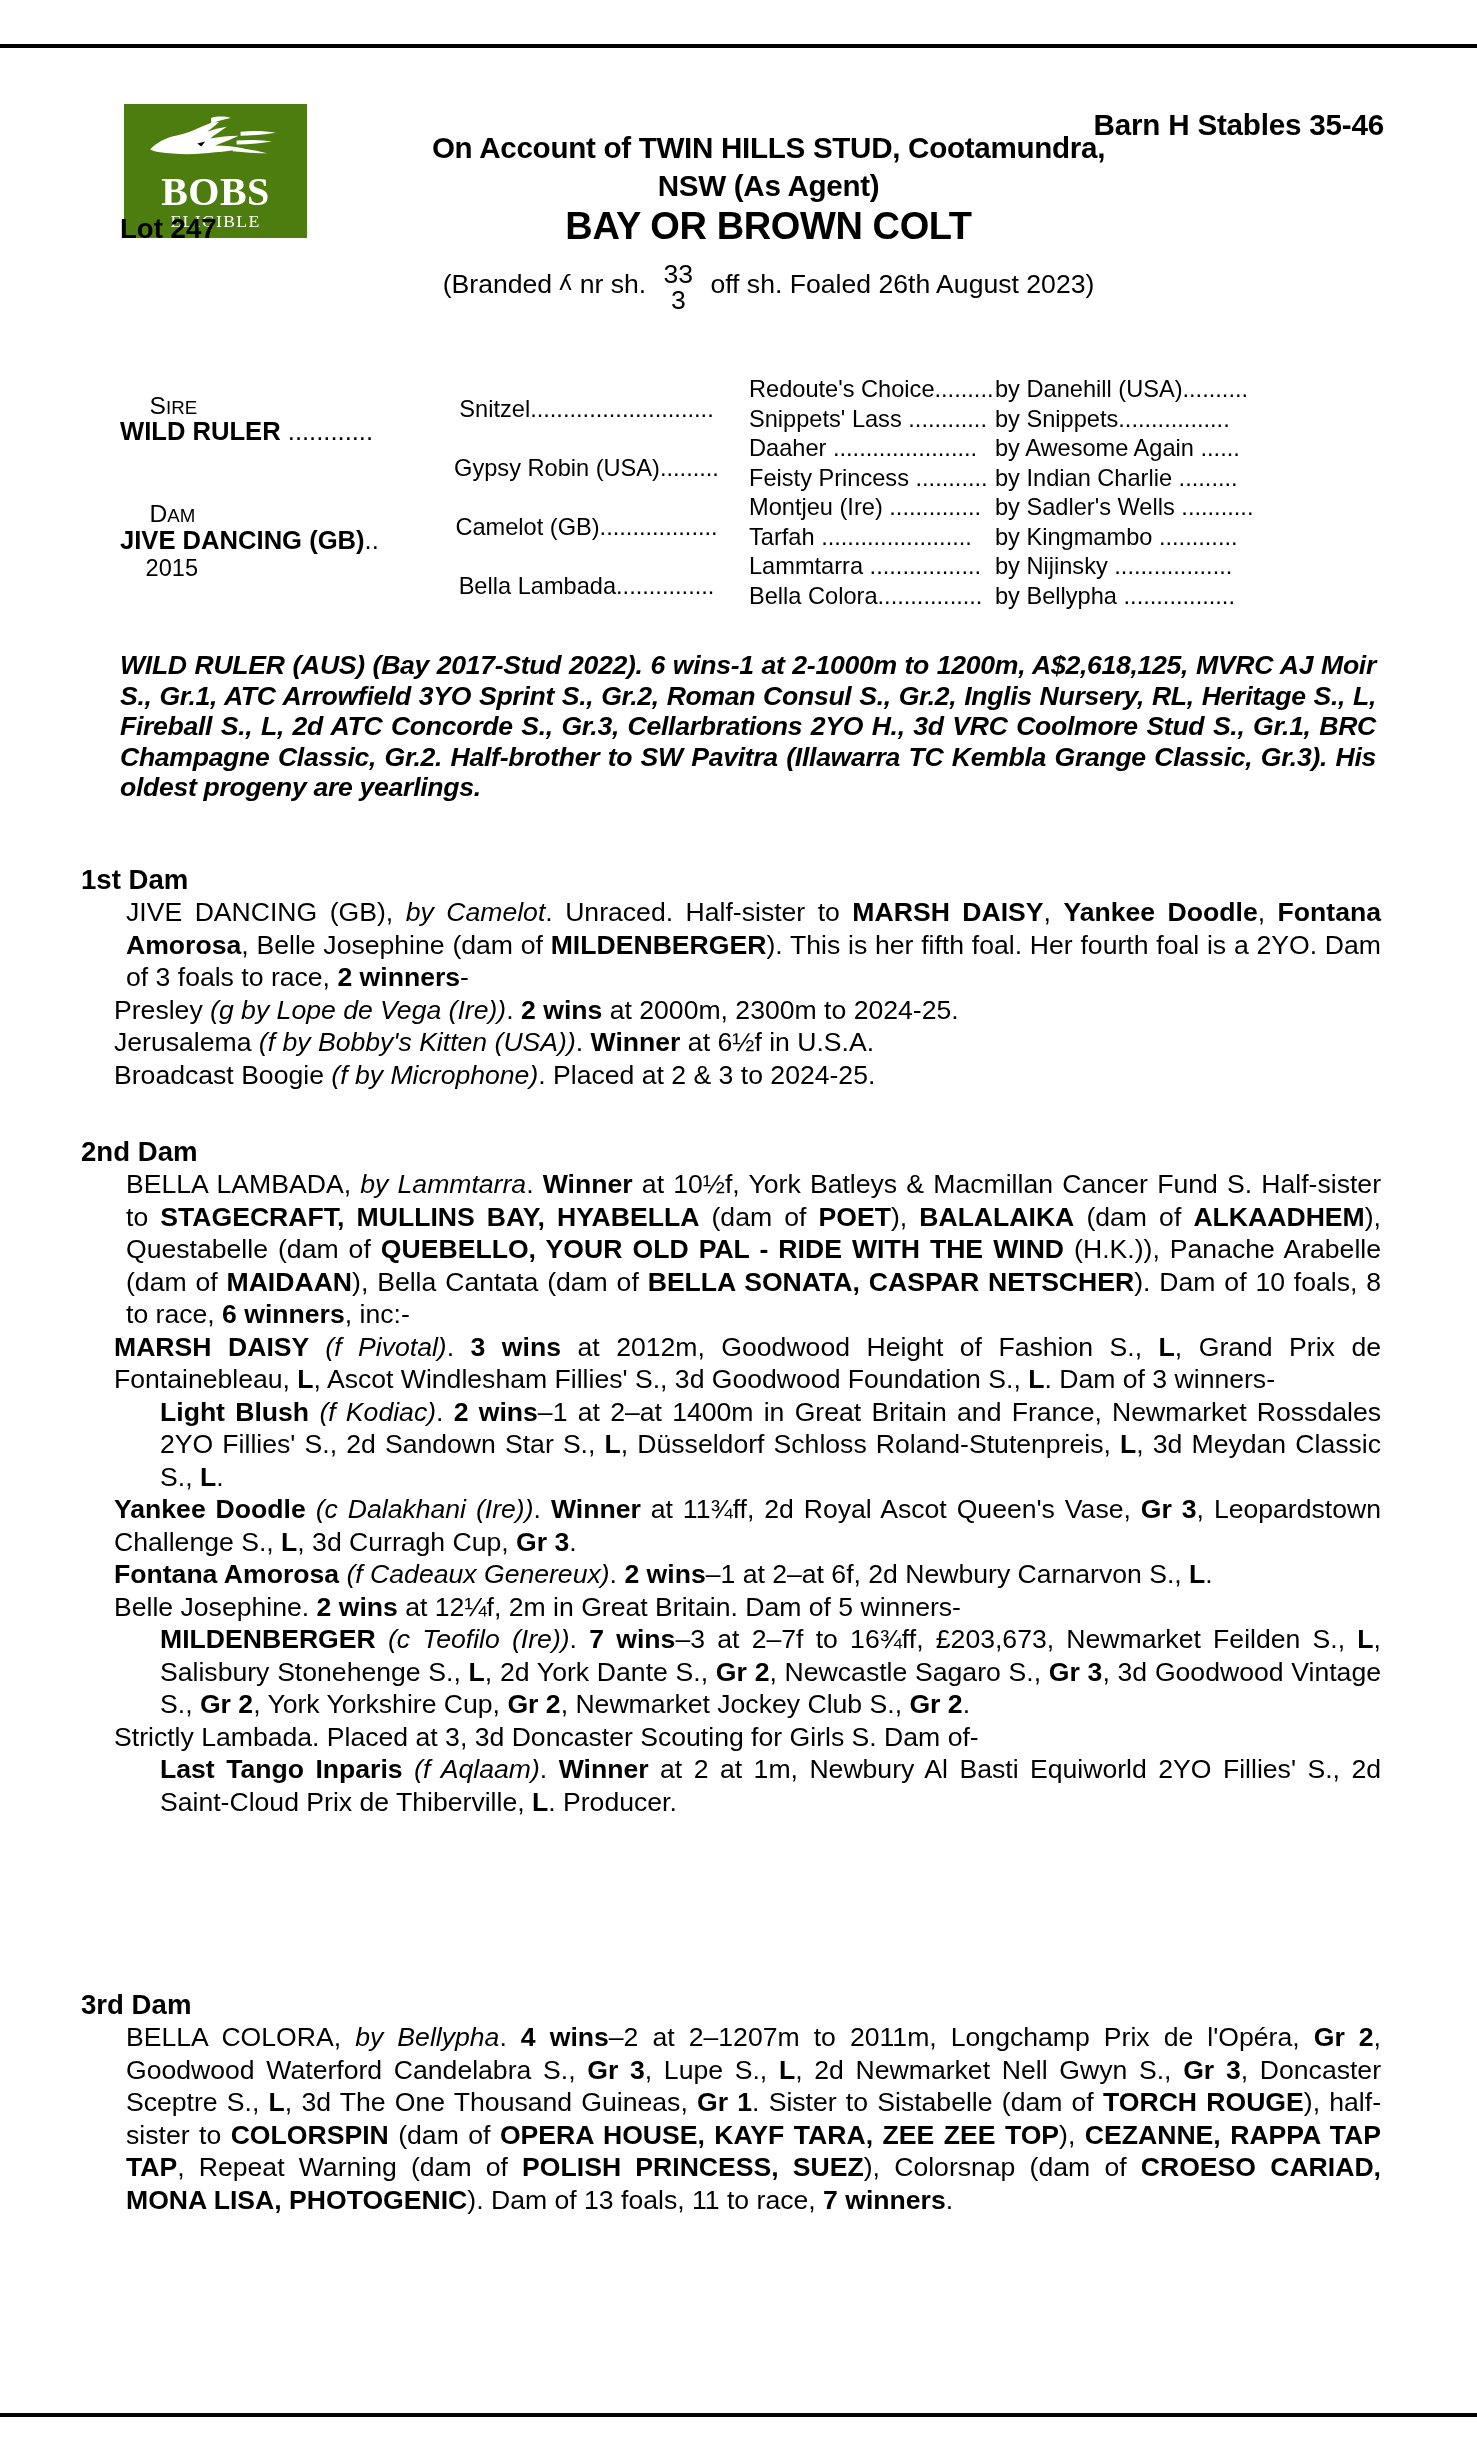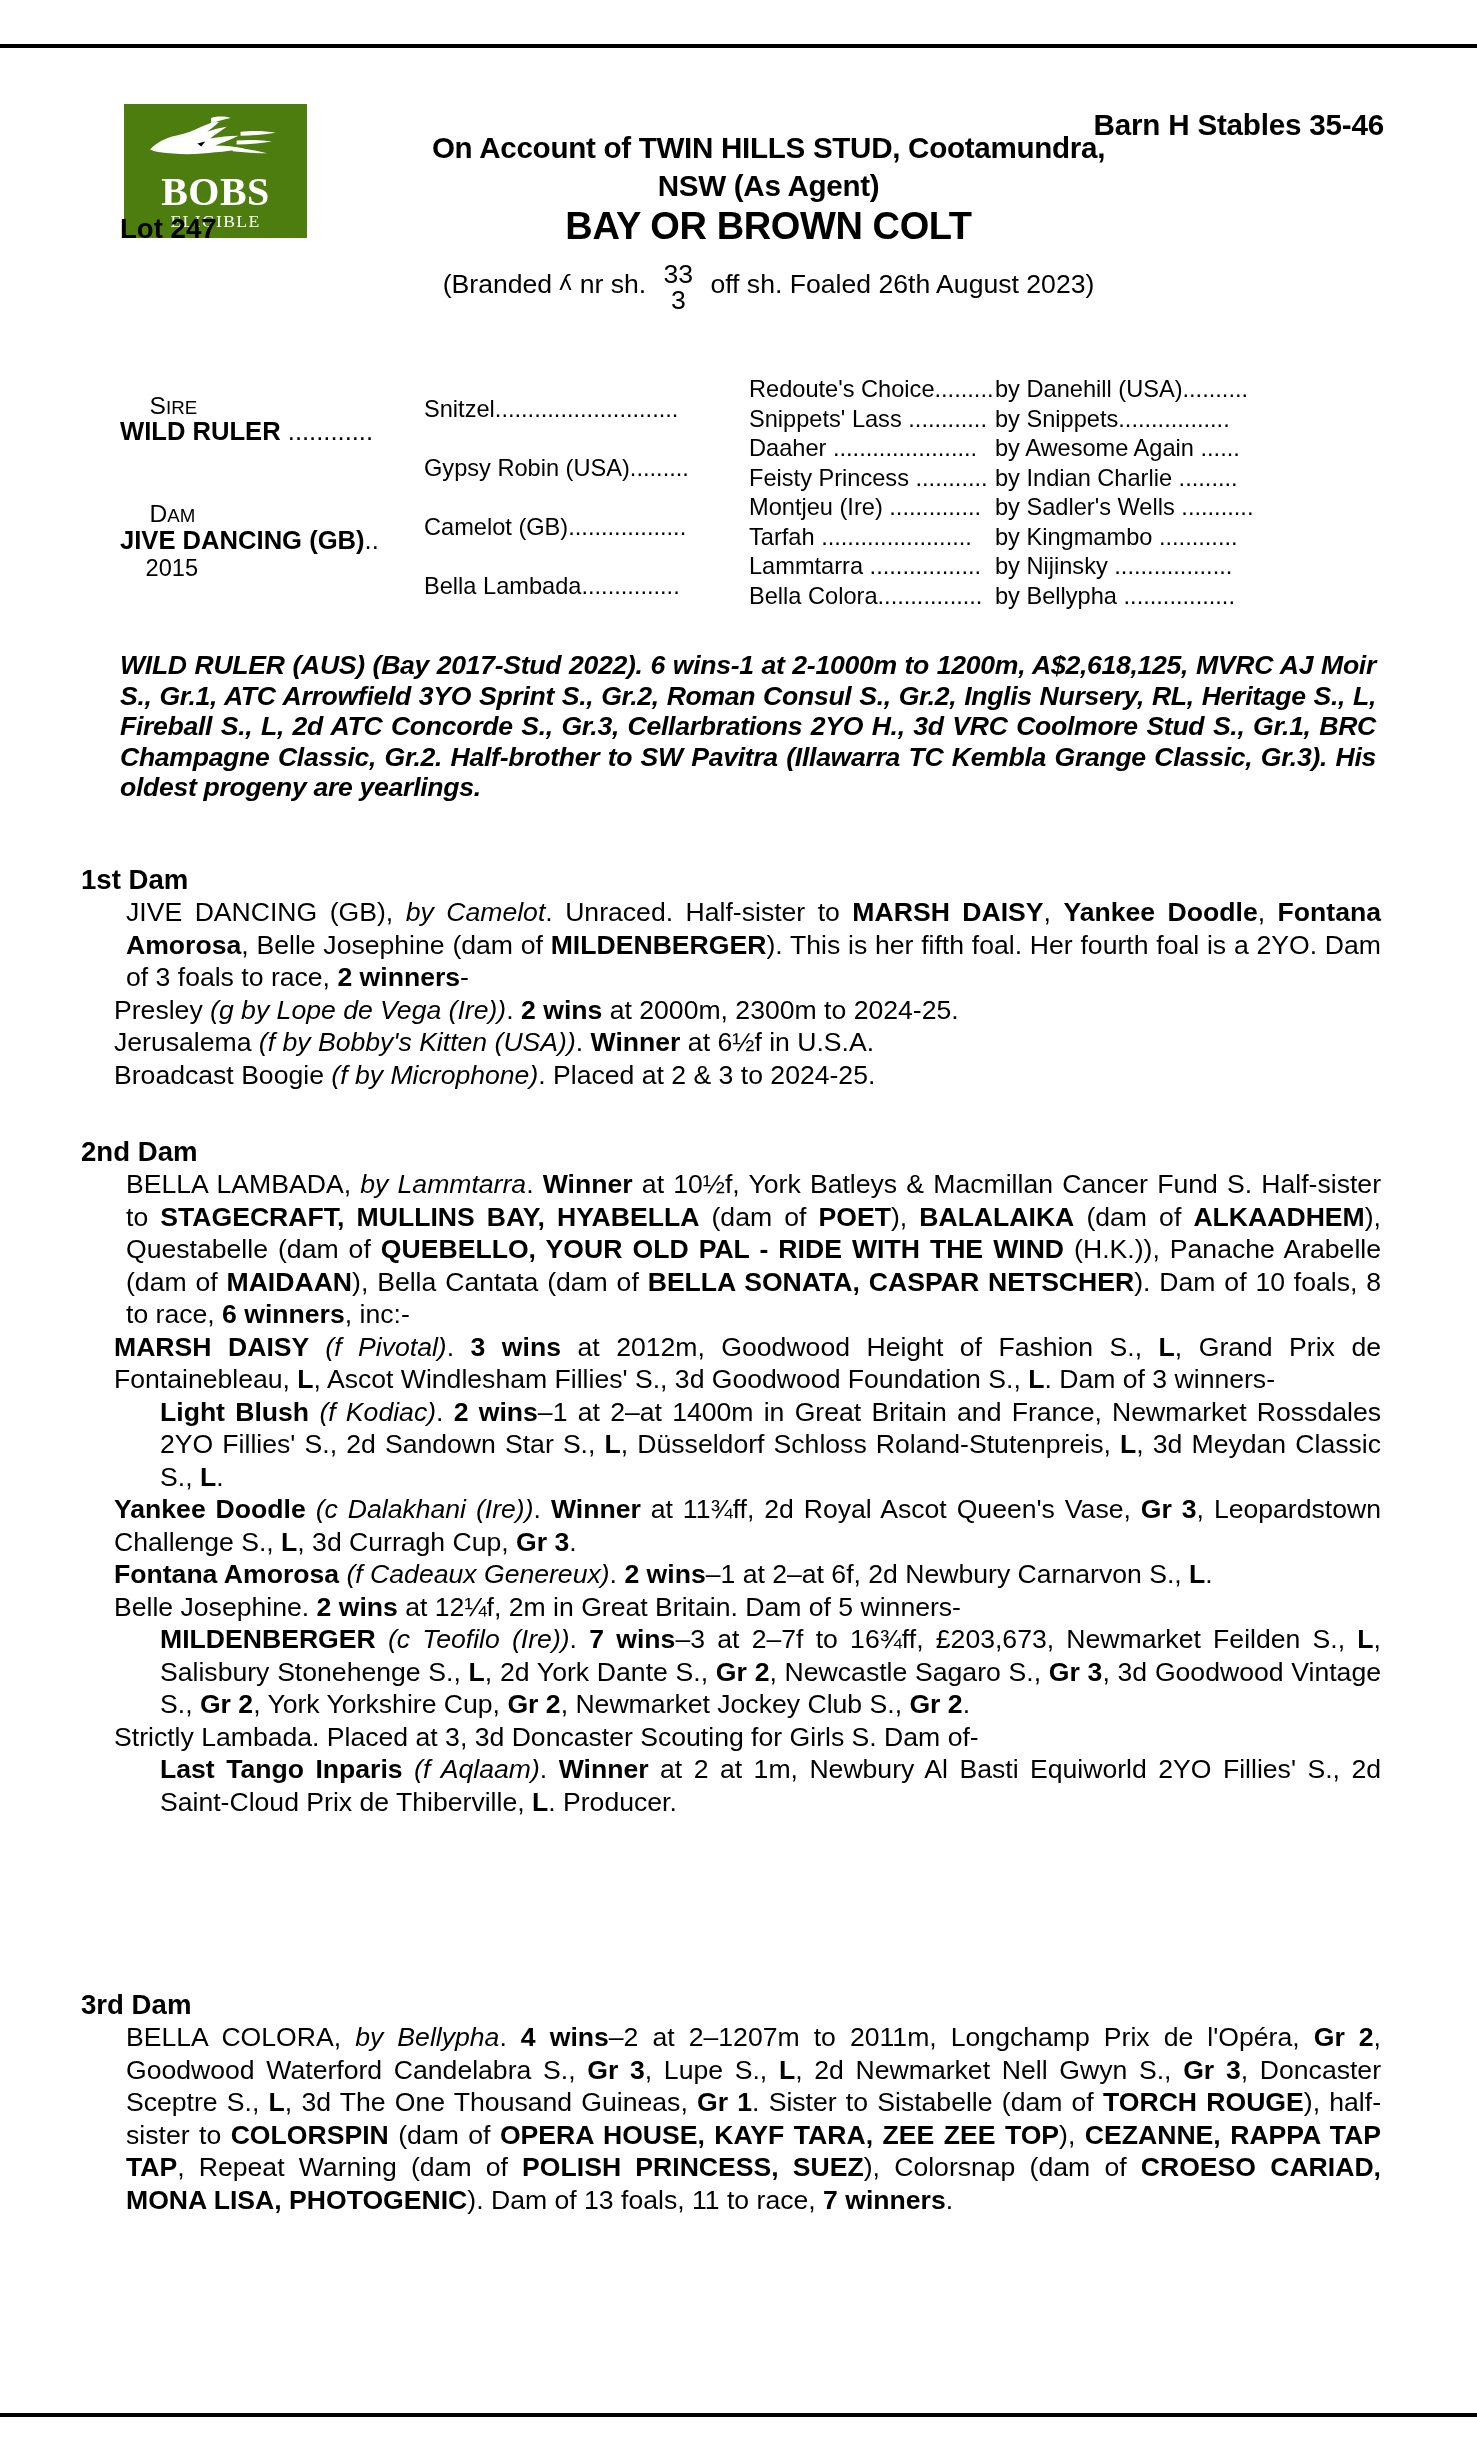--- a/index.html
+++ b/index.html
@@ -205,20 +205,21 @@
     width: 325px;
     height: 241px;
     font-size: 23.6px;
   }
   .ped-mid-row {
     position: absolute;
     left: 0;
     width: 325px;
     line-height: 27.6px;
     white-space: nowrap;
+    text-align: center;
   }
   .ped-col-right {
     position: absolute;
     left: 749px; top: 0;
     width: 670px;
     height: 241px;
     font-size: 23.6px;
   }
   .ped-right-row {
     position: absolute;

